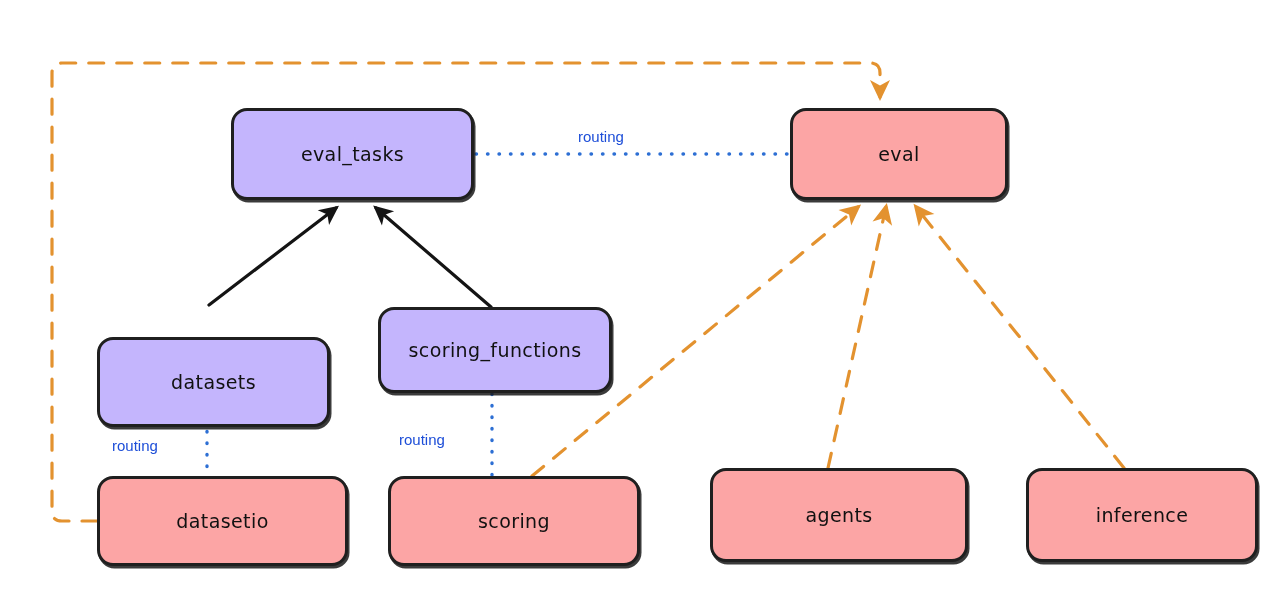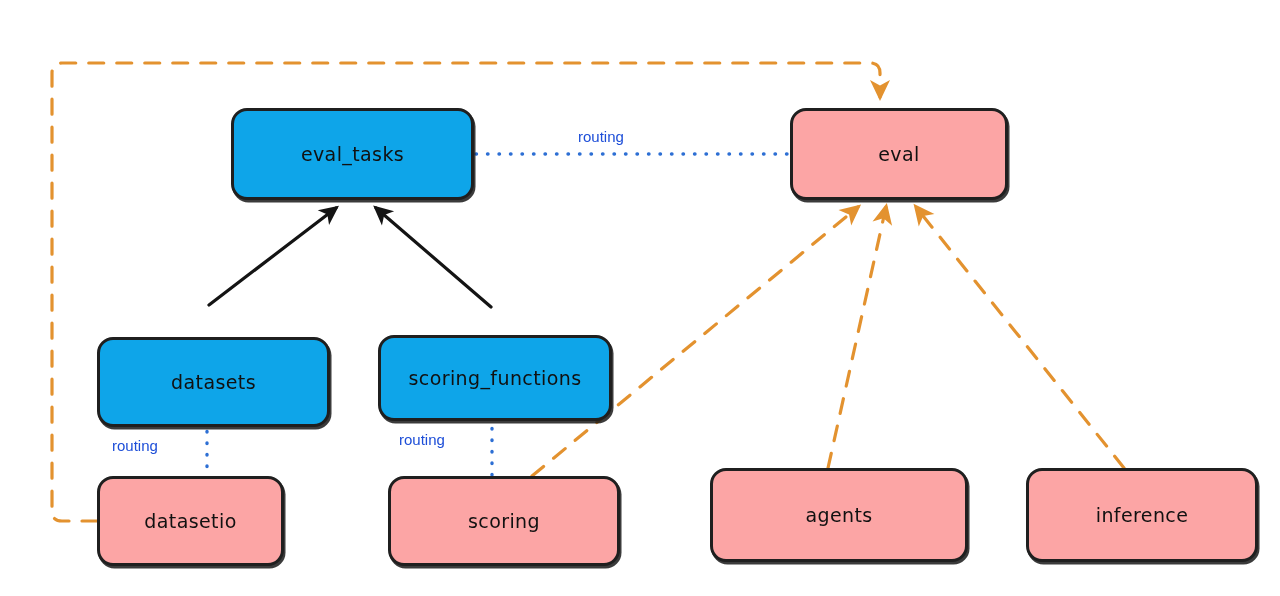--- a/index.html
+++ b/index.html
@@ -39,21 +39,21 @@
     box-shadow: 1.5px 2.5px 0 rgba(25,25,25,0.85);
   }
   .node-label {
     font-family: "DejaVu Sans", sans-serif;
     font-size: 19px;
     color: #111111;
     letter-spacing: 0.4px;
     line-height: 1;
     white-space: nowrap;
   }
-  .node.api   { background: #0ea5e9; }
+  .node.api   { background: #c4b5fd; }
   .node.provider { background: #fca5a5; }
 
   .edge-label {
     position: absolute;
     font-family: Liberation Sans, sans-serif;
     font-size: 15px;
     color: #1d4ed8;
     white-space: nowrap;
     z-index: 6;
     line-height: 1;
@@ -117,29 +117,29 @@
   </div>
 
   <div class="node provider" style="left:790px; top:108px; width:218px; height:92px;">
     <span class="node-label">eval</span>
   </div>
 
   <div class="node api" style="left:97px; top:305px; width:233px; height:90px;margin-top:32px;">
     <span class="node-label">datasets</span>
   </div>
 
-  <div class="node api" style="left:378px; top:307px; width:234px; height:86px;margin-top:28px;">
+  <div class="node api" style="left:378px; top:307px; width:234px; height:86px;">
     <span class="node-label">scoring_functions</span>
   </div>
 
-  <div class="node provider" style="left:97px; top:476px; width:187px; height:90px;">
+  <div class="node provider" style="left:97px; top:476px; width:251px; height:90px;">
     <span class="node-label">datasetio</span>
   </div>
 
-  <div class="node provider" style="left:388px; top:476px; width:232px; height:90px;">
+  <div class="node provider" style="left:388px; top:476px; width:252px; height:90px;">
     <span class="node-label">scoring</span>
   </div>
 
   <div class="node provider" style="left:710px; top:468px; width:258px; height:94px;">
     <span class="node-label">agents</span>
   </div>
 
   <div class="node provider" style="left:1026px; top:468px; width:232px; height:94px;">
     <span class="node-label">inference</span>
   </div>

